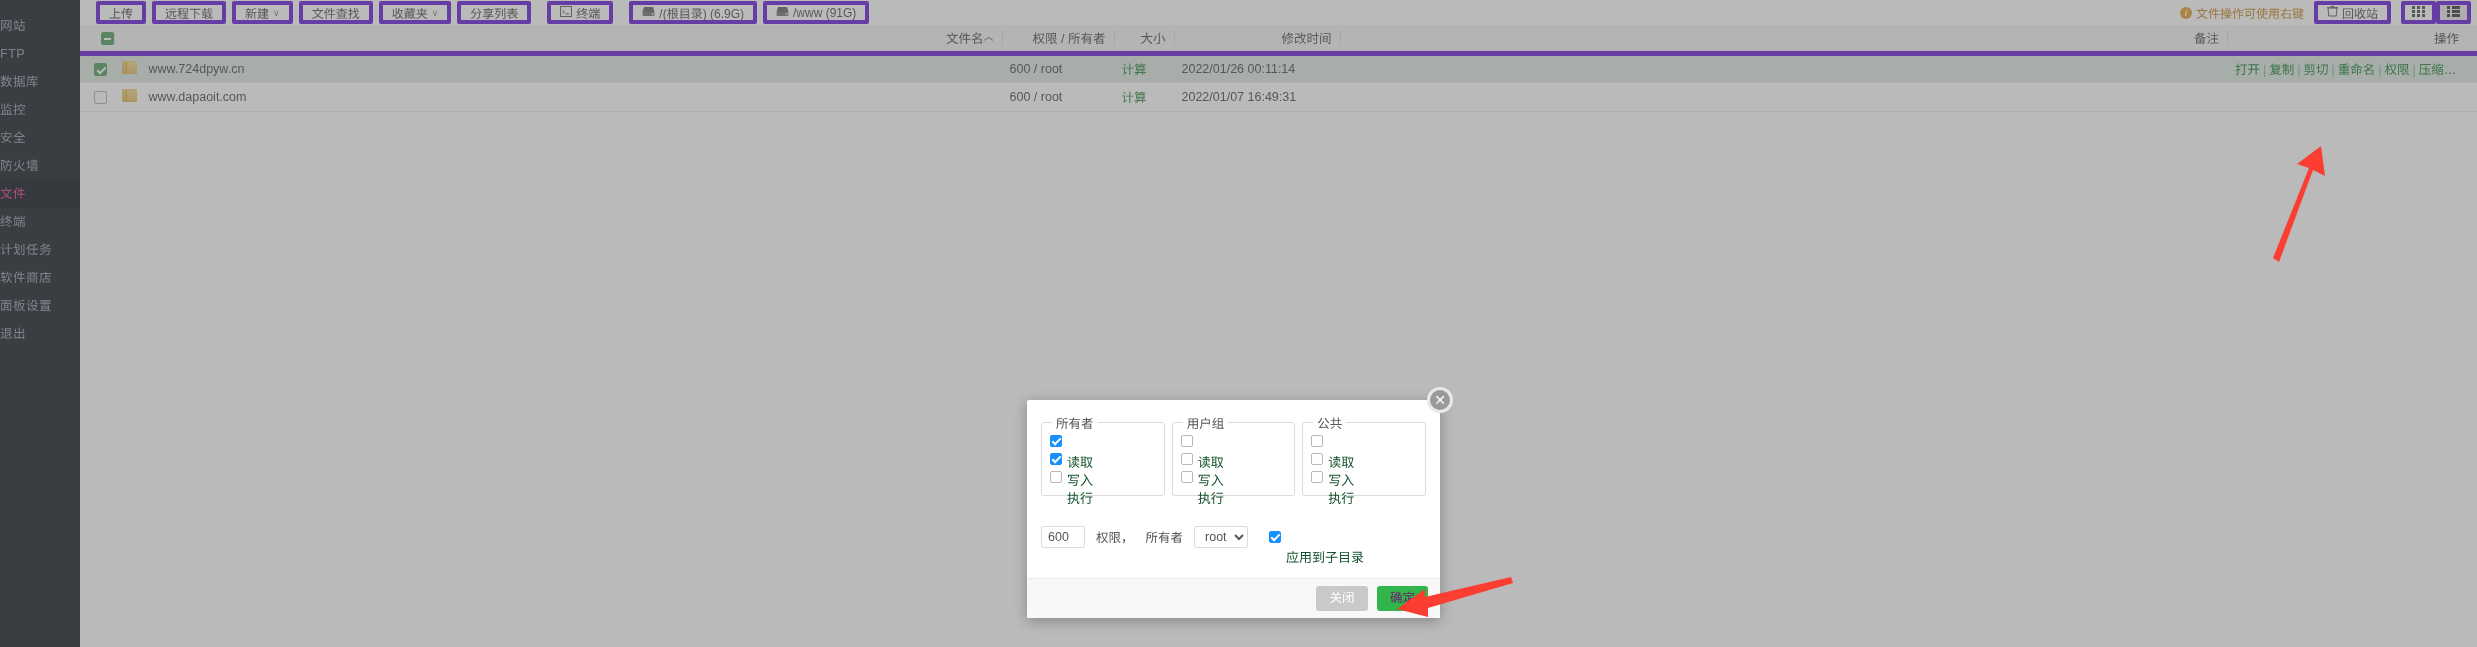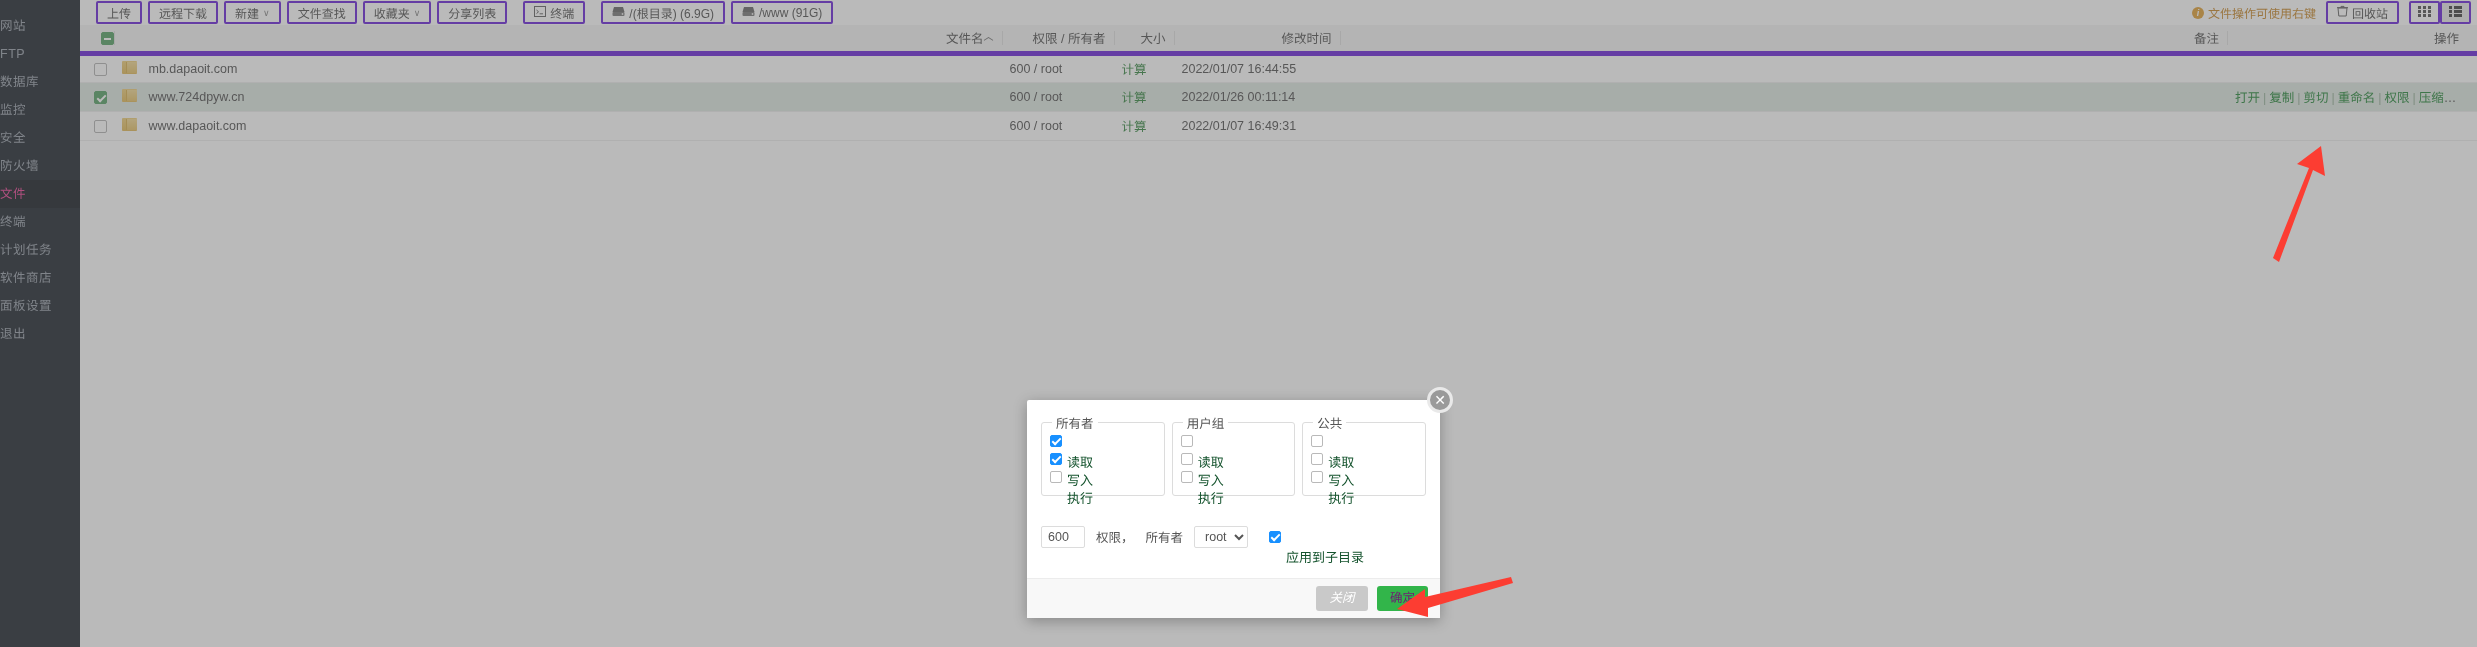--- a/index.html
+++ b/index.html
@@ -57,21 +57,21 @@
     padding: 0 6px 0 16px;
     gap: 0;
     font-size: 12px;
   }
   .tb-btn {
     height: 23px;
     display: inline-flex;
     align-items: center;
     gap: 4px;
     padding: 0 9px;
-    border: 2px solid #6d28d9;
+    border: 4px solid #6d28d9;
     background: #fff;
     color: #555;
     font-size: 12px;
     border-radius: 2px;
     margin-right: 6px;
     cursor: pointer;
     white-space: nowrap;
   }
   .tb-gap { width: 10px; }
   .caret { font-size: 9px; color: #888; }
@@ -308,21 +308,21 @@
     min-width: 46px;
     height: 25px;
     line-height: 23px;
     padding: 0 12px;
     border-radius: 3px;
     font-size: 12.5px;
     border: 1px solid transparent;
     cursor: pointer;
     text-align: center;
   }
-  .mbtn.grey { background: #c9c9c9; color: #fff; margin-right: 6px; font-style: italic; }
+  .mbtn.grey { background: #c9c9c9; color: #fff; margin-right: 6px; }
   .mbtn.green { background: #32b54a; color: #701a75; }
 
   
   .arrow { position: absolute; pointer-events: none; }
   #arrow1 { left: 2255px; top: 140px; }
   #arrow2 { left: 1395px; top: 575px; }
 </style>
 </head>
 <body>
 
@@ -506,36 +506,20 @@
             <th>
               <span>备注</span>
             </th>
             <th class="col-op">
               <span>操作</span>
             </th>
           </tr>
         </thead>
         <tbody>
 
-          <tr>
-            <td class="col-chk">
-              <span class="chk"></span>
-            </td>
-            <td>
-              <span class="folder-ico"></span>
-              <span class="fname">mb.dapaoit.com</span>
-            </td>
-            <td>600 / root</td>
-            <td>
-              <span class="calc">计算</span>
-            </td>
-            <td>2022/01/07 16:44:55</td>
-            <td></td>
-            <td class="col-op"></td>
-          </tr>
 
           <tr class="row-selected">
             <td class="col-chk">
               <span class="chk checked"></span>
             </td>
             <td>
               <span class="folder-ico"></span>
               <span class="fname">www.724dpyw.cn</span>
             </td>
             <td>600 / root</td>

